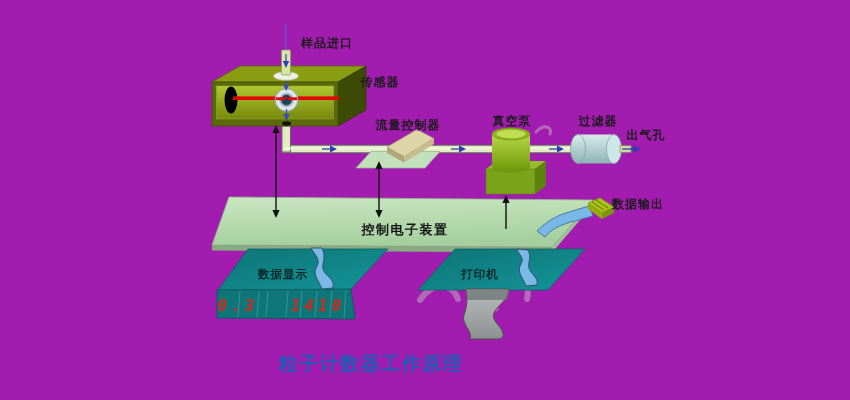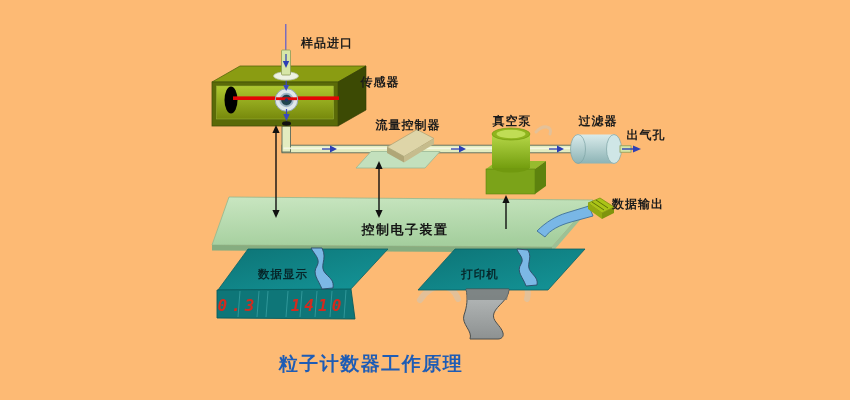--- a/index.html
+++ b/index.html
@@ -1,17 +1,17 @@
 <!DOCTYPE html>
 <html><head>
 <meta charset="utf-8">
 <style>
   html,body{margin:0;padding:0;background:#fff;}
   .stage{
-    position:relative;width:850px;height:400px;background:#fdba74;overflow:hidden;
+    position:relative;width:850px;height:400px;background:#a21caf;overflow:hidden;
     font-family:"DejaVu Sans","Liberation Sans",sans-serif;
   }
   svg{position:absolute;left:0;top:0;}
   .lbl{font-size:12px;font-weight:bold;fill:#1b1b1b;letter-spacing:1px;}
   .lbl-big{font-size:13px;font-weight:bold;fill:#141414;letter-spacing:1.5px;}
   .lbl-teal{font-size:11.5px;font-weight:bold;fill:#06272a;letter-spacing:1px;}
   .digits{font-family:"DejaVu Sans Mono","Liberation Mono",monospace;
           font-size:16px;font-weight:bold;font-style:italic;fill:#d42a1e;letter-spacing:4px;}
   .title-txt{font-size:19px;font-weight:bold;fill:#1e5cb5;letter-spacing:1.5px;}
 </style>

